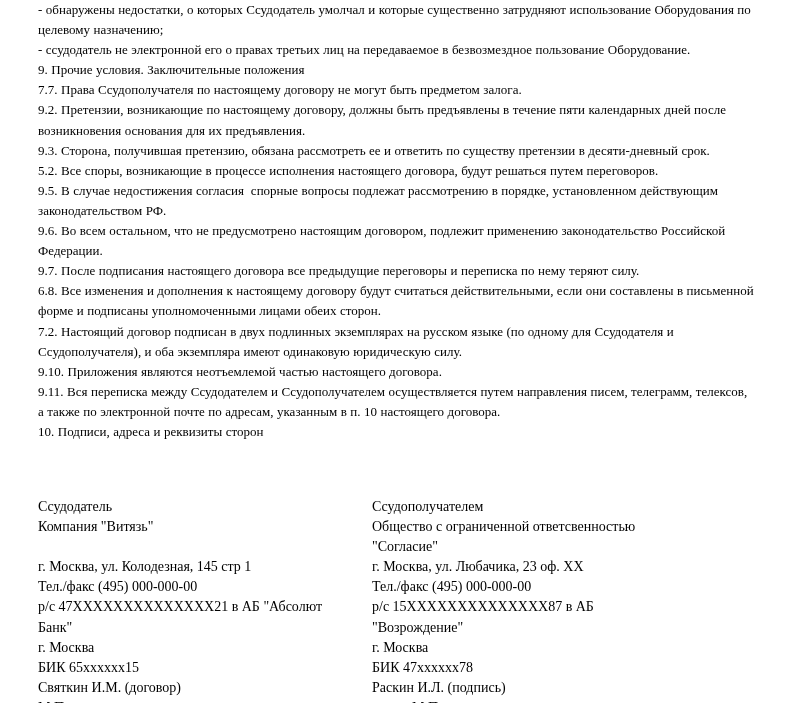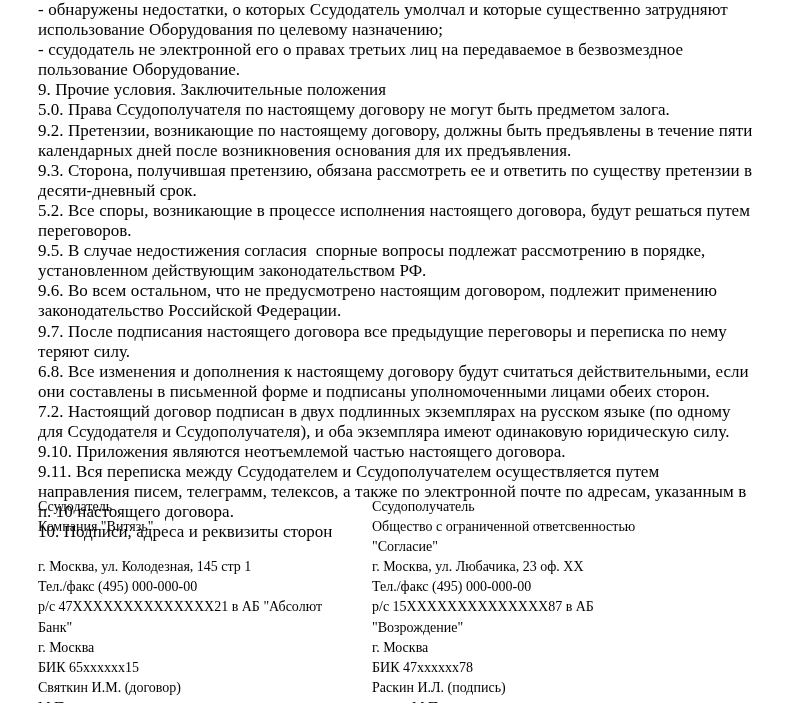--- a/index.html
+++ b/index.html
@@ -22,21 +22,21 @@
     padding: 0;
     box-sizing: border-box;
   }
   #body-text {
     position: absolute;
     left: 38px;
     top: 0px;
     width: 716px;
   }
   .para {
-    font-size: 17px;
+    font-size: 13px;
     line-height: 20.1px;
     text-align: left;
     margin: 0;
     white-space: pre-wrap;
     letter-spacing: 0.01px;
     word-spacing: 0.2px;
   }
   #signatures {
     position: absolute;
     left: 38px;
@@ -76,21 +76,21 @@
 </style>
 </head>
 <body>
 
 <div id="page">
 
   <div id="body-text">
     <p class="para">- обнаружены недостатки, о которых Ссудодатель умолчал и которые существенно затрудняют использование Оборудования по целевому назначению;</p>
     <p class="para">- ссудодатель не электронной его о правах третьих лиц на передаваемое в безвозмездное пользование Оборудование.</p>
     <p class="para">9. Прочие условия. Заключительные положения</p>
-    <p class="para">5.0. Права Ссудополучателя по настоящему договору не могут быть предметом залога.</p>
+    <p class="para">7.7. Права Ссудополучателя по настоящему договору не могут быть предметом залога.</p>
     <p class="para">9.2. Претензии, возникающие по настоящему договору, должны быть предъявлены в течение пяти календарных дней после возникновения основания для их предъявления.</p>
     <p class="para">9.3. Сторона, получившая претензию, обязана рассмотреть ее и ответить по существу претензии в десяти-дневный срок.</p>
     <p class="para">5.2. Все споры, возникающие в процессе исполнения настоящего договора, будут решаться путем переговоров.</p>
     <p class="para">9.5. В случае недостижения согласия  спорные вопросы подлежат рассмотрению в порядке, установленном действующим законодательством РФ.</p>
     <p class="para">9.6. Во всем остальном, что не предусмотрено настоящим договором, подлежит применению законодательство Российской Федерации.</p>
     <p class="para">9.7. После подписания настоящего договора все предыдущие переговоры и переписка по нему теряют силу.</p>
     <p class="para">6.8. Все изменения и дополнения к настоящему договору будут считаться действительными, если они составлены в письменной форме и подписаны уполномоченными лицами обеих сторон.</p>
     <p class="para">7.2. Настоящий договор подписан в двух подлинных экземплярах на русском языке (по одному для Ссудодателя и Ссудополучателя), и оба экземпляра имеют одинаковую юридическую силу.</p>
     <p class="para">9.10. Приложения являются неотъемлемой частью настоящего договора.</p>
     <p class="para">9.11. Вся переписка между Ссудодателем и Ссудополучателем осуществляется путем направления писем, телеграмм, телексов, а также по электронной почте по адресам, указанным в п. 10 настоящего договора.</p>
@@ -108,21 +108,21 @@
         <div class="sig-line">Тел./факс (495) 000-000-00</div>
         <div class="sig-line">р/с 47XXXXXXXXXXXXXX21 в АБ "Абсолют</div>
         <div class="sig-line">Банк"</div>
         <div class="sig-line">г. Москва</div>
         <div class="sig-line">БИК 65xxxxxx15</div>
         <div class="sig-line">Святкин И.М. (договор)</div>
         <div class="sig-line">М.П.</div>
       </div>
 
       <div class="sig-col right">
-        <div class="sig-line">Ссудополучатель</div>
+        <div class="sig-line">Ссудополучателем</div>
         <div class="sig-line">Общество с ограниченной ответсвенностью</div>
         <div class="sig-line">"Согласие"</div>
         <div class="sig-line">г. Москва, ул. Любачика, 23 оф. XX</div>
         <div class="sig-line">Тел./факс (495) 000-000-00</div>
         <div class="sig-line">р/с 15XXXXXXXXXXXXXX87 в АБ</div>
         <div class="sig-line">"Возрождение"</div>
         <div class="sig-line">г. Москва</div>
         <div class="sig-line">БИК 47xxxxxx78</div>
         <div class="sig-line">Раскин И.Л. (подпись)</div>
         <div class="sig-line indented">М.П.</div>

